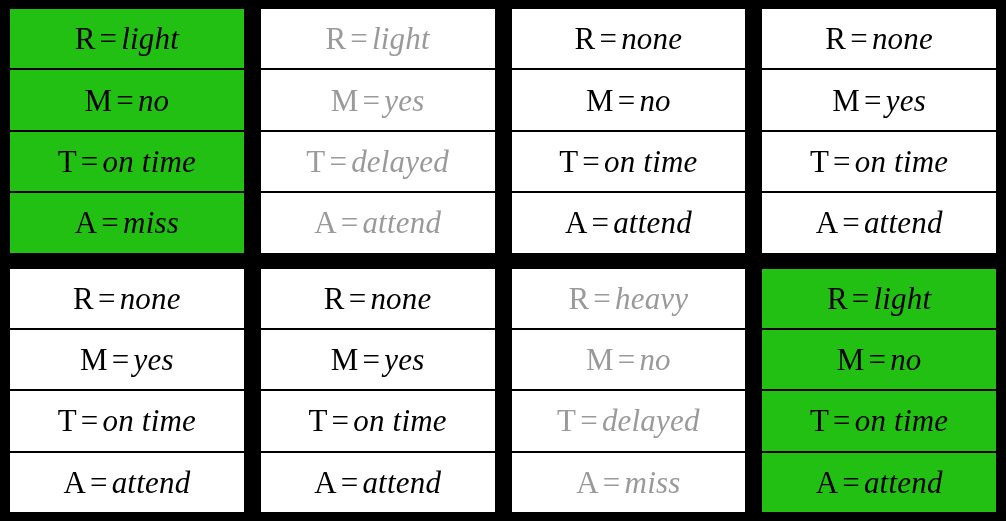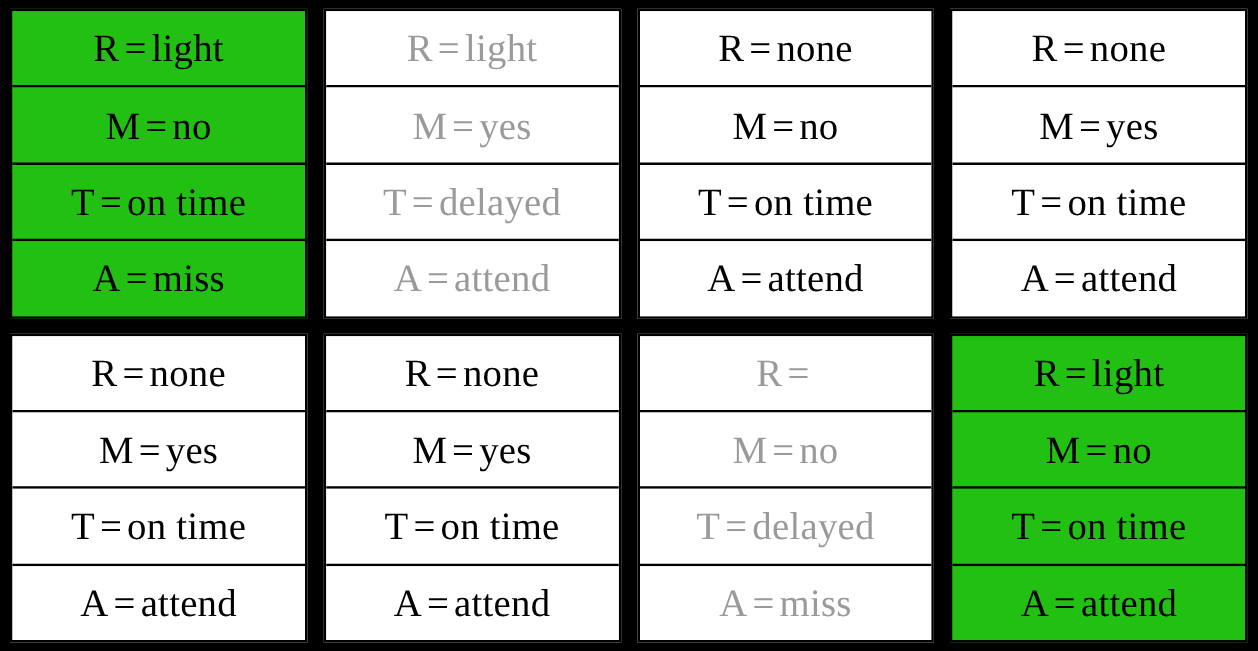--- a/index.html
+++ b/index.html
@@ -47,21 +47,21 @@
   .state-white .row { background: #ffffff; }
   .state-green .row { background: #22c013; }
 
   .txt {
     font-size: 31px;
     line-height: 1;
     letter-spacing: 0.2px;
   }
   .key { font-style: normal; }
   .eq  { font-style: normal; padding: 0 4px; }
-  .val { }
+  .val { font-style: italic; }
 
   
   .card.dim .txt { color: #9a9a9a; }
   .card.active .txt { color: #000000; }
   .card.state-green .txt { color: #000000; }
 </style>
 </head>
 <body>
 
 <div id="grid">
@@ -194,20 +194,21 @@
       <div class="row">
         <span class="txt key">A</span>
         <span class="txt eq">=</span>
         <span class="txt val">attend</span>
       </div>
     </div>
     <div class="card state-white dim">
       <div class="row">
         <span class="txt key">R</span>
         <span class="txt eq">=</span>
+        <span class="txt val">heavy</span>
       </div>
       <div class="row">
         <span class="txt key">M</span>
         <span class="txt eq">=</span>
         <span class="txt val">no</span>
       </div>
       <div class="row">
         <span class="txt key">T</span>
         <span class="txt eq">=</span>
         <span class="txt val">delayed</span>

